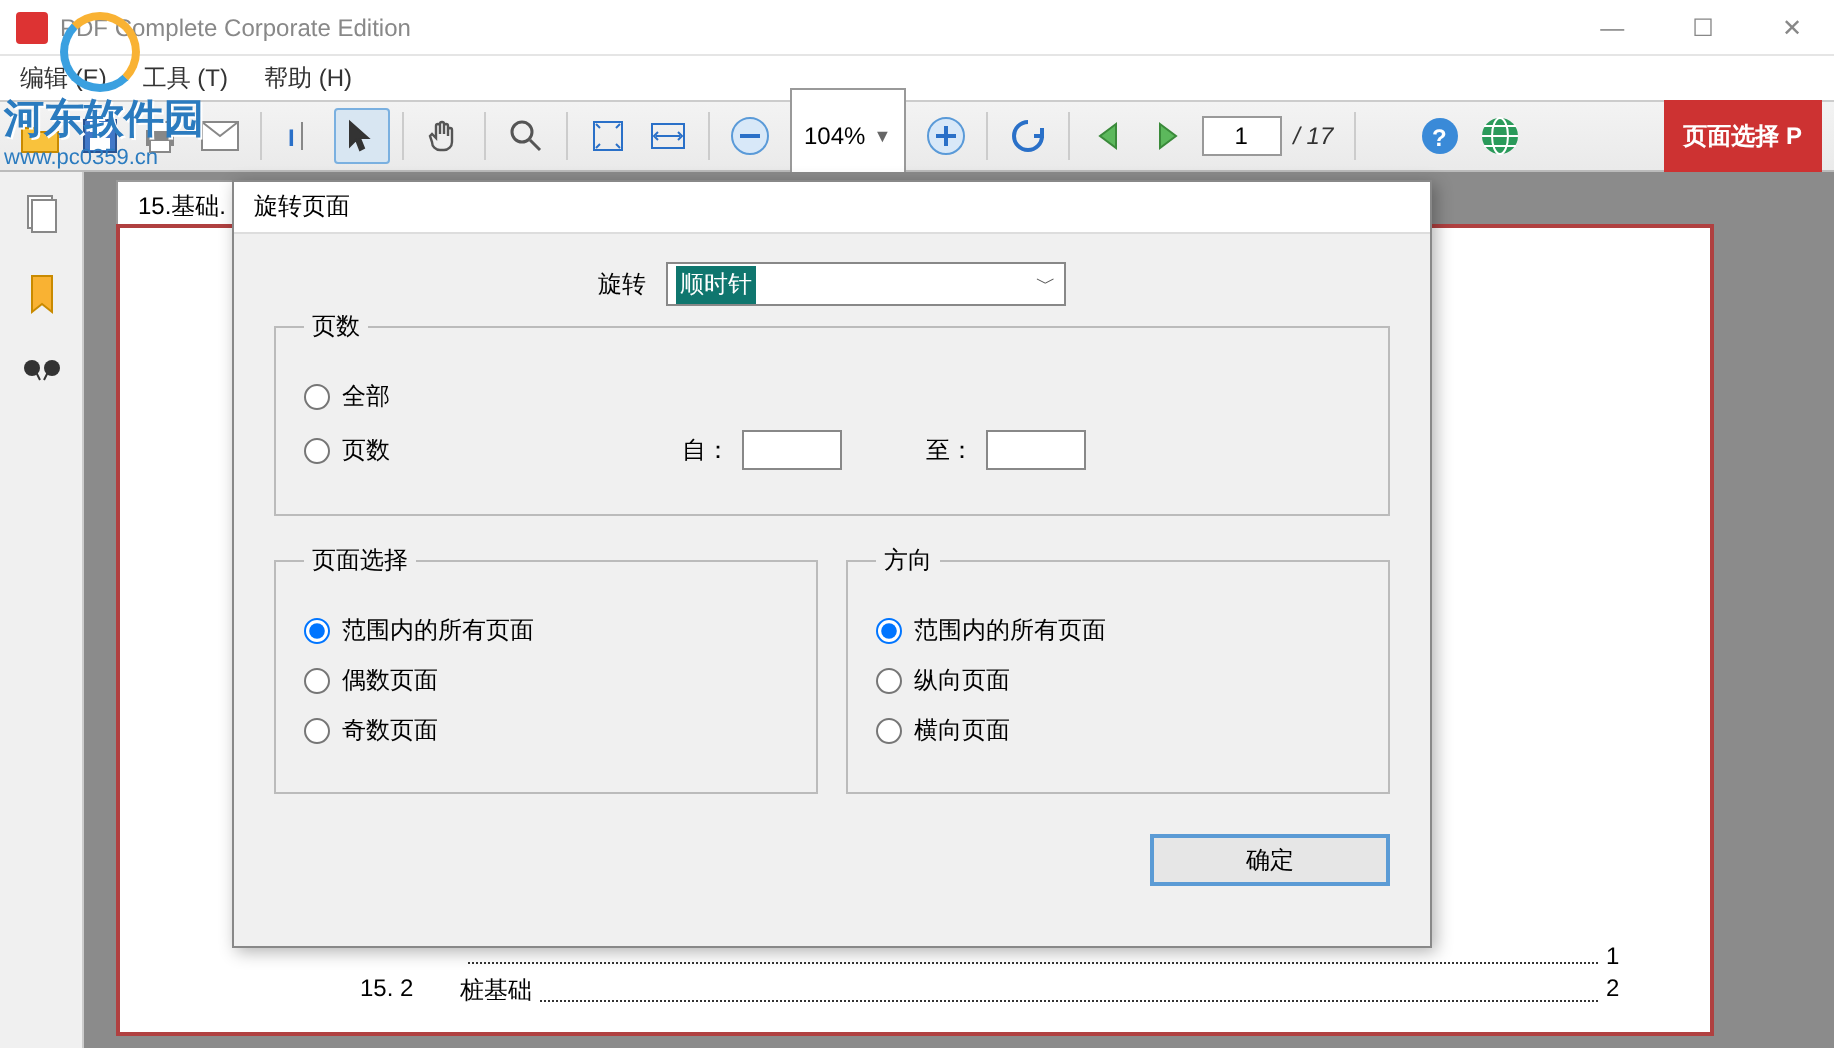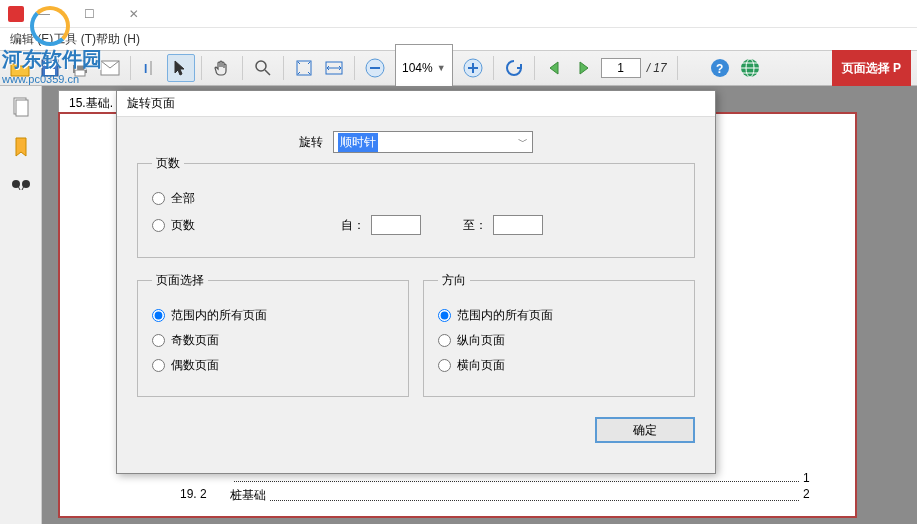--- a/index.html
+++ b/index.html
@@ -4,21 +4,21 @@
 <style>
 * { box-sizing: border-box; margin: 0; padding: 0; font-family: "Microsoft YaHei", "SimSun", Arial, sans-serif; font-size: 12px; }
 body { background: #fff; width: 917px; height: 524px; overflow: hidden; position: relative; }
 
 .titlebar { height: 28px; background: #fff; display: flex; align-items: center; padding: 0 8px; border-bottom: 1px solid #e5e5e5; }
 .titlebar .app-icon { width: 16px; height: 16px; background: #d33; border-radius: 2px; margin-right: 6px; }
 .titlebar .title { color: #888; flex: 1; }
 .titlebar .win-controls { display: flex; gap: 18px; color: #888; }
 .titlebar .win-controls span { cursor: pointer; padding: 4px 8px; }
 
-.menubar { height: 22px; display: flex; align-items: center; padding: 0 10px; color: #333; }
+.menubar { height: 22px; display: flex; align-items: center; gap: 18px; padding: 0 10px; color: #333; }
 .menubar span { cursor: pointer; }
 
 .toolbar { height: 36px; background: linear-gradient(#f3f3f3, #eaeaea); border-top: 1px solid #ccc; border-bottom: 1px solid #bbb; display: flex; align-items: center; padding: 0 6px; gap: 2px; }
 .toolbar .sep { width: 1px; height: 24px; background: #ccc; margin: 0 4px; }
 .tbtn { width: 28px; height: 28px; display: flex; align-items: center; justify-content: center; border-radius: 2px; cursor: pointer; }
 .zoom-display { background: #fff; border: 1px solid #999; padding: 16px 6px; min-width: 50px; display: flex; align-items: center; justify-content: space-between; margin: 0 4px; }
 .zoom-display .dd { font-size: 9px; color: #666; margin-left: 4px; }
 .page-input { width: 40px; height: 20px; border: 1px solid #999; text-align: center; background: #fff; }
 .page-total { margin: 0 4px; color: #333; font-style: italic; }
 .banner { background: #cd3232; color: #fff; padding: 6px 10px; font-weight: bold; margin-left: auto; height: 36px; display: flex; align-items: center; }
@@ -35,50 +35,51 @@
 .toc-line .tnum { width: 50px; }
 .toc-line .tlabel { }
 .toc-line .dots { flex: 1; border-bottom: 1.5px dotted #333; margin: 0 4px 3px 4px; }
 .toc-line .tp { width: 12px; }
 
 .dialog { position: absolute; top: 90px; left: 116px; width: 600px; height: 384px; background: #f0f0f0; border: 1px solid #888; box-shadow: 2px 2px 8px rgba(0,0,0,.3); z-index: 100; }
 .dialog-title { height: 26px; background: #fff; display: flex; align-items: center; padding: 0 10px; border-bottom: 1px solid #ddd; }
 .dialog-body { padding: 14px 20px; }
 
 .row-rotate { display: flex; align-items: center; justify-content: center; gap: 10px; margin-bottom: 2px; }
-.sel-hl { color: #fff; background: #3b82f6; display: inline-block; padding: 1px 2px; }
+.sel-hl { color: #fff; background: #0f766e; display: inline-block; padding: 1px 2px; }
 
 fieldset { border: 1px solid #bbb; padding: 10px 30px 14px 14px; margin-bottom: 14px; }
 legend { padding: 0 4px; }
 .radio-row { display: flex; align-items: center; margin: 8px 0; gap: 6px; }
 .radio-row input[type=radio] { width: 13px; height: 13px; }
 .range-fields { display: inline-flex; align-items: center; gap: 6px; margin-left: 140px; }
 .range-fields input { width: 50px; height: 20px; border: 1px solid #888; }
 .range-fields .sp { margin: 0 30px 0 0; }
 
 .two-col { display: flex; gap: 14px; }
 .two-col fieldset { flex: 1; }
 
 .dialog-buttons { display: flex; justify-content: flex-end; gap: 20px; margin-top: 6px; }
-.dialog-buttons button { width: 100px; height: 26px; background: #e6e6e6; border: 1px solid #999; cursor: pointer; }
+.dialog-buttons button { width: 120px; height: 26px; background: #e6e6e6; border: 1px solid #999; cursor: pointer; }
 .dialog-buttons button.primary { border: 2px solid #5b9bd5; }
 
 .watermark-overlay { position: absolute; top: 6px; left: 2px; z-index: 200; pointer-events: none; display: flex; align-items: center; flex-direction: column; }
 .watermark-overlay .logo-circ { width: 40px; height: 40px; border: 4px solid #3aa0e0; border-radius: 50%; border-top-color: #f9b233; border-right-color: #f9b233; margin-right: 4px; }
 .watermark-overlay .wm-text { display: flex; flex-direction: column; }
 .watermark-overlay .wm-main { font-size: 20px; font-weight: bold; color: #2b7bbf; text-shadow: 1px 1px 0 #fff; }
 .watermark-overlay .wm-sub { font-size: 11px; color: #2b7bbf; }
 
 svg { display: block; }
 </style>
 </head>
 <body>
 
 <div class="titlebar">
   <div class="app-icon"></div>
+  <div class="title">PDF Complete Corporate Edition</div>
   <div class="win-controls">
     <span>—</span>
     <span>☐</span>
     <span>✕</span>
   </div>
 </div>
 
 <div class="menubar">
   <span>编辑 (E)</span>
   <span>工具 (T)</span>
@@ -230,21 +231,21 @@
     <div class="tab">15.基础.</div>
     <div class="page">
       <div class="toc">
         <div class="toc-line">
           <span class="tnum"></span>
           <span class="tlabel"></span>
           <span class="dots"></span>
           <span class="tp">1</span>
         </div>
         <div class="toc-line">
-          <span class="tnum">19. 2</span>
+          <span class="tnum">15. 2</span>
           <span class="tlabel">桩基础</span>
           <span class="dots"></span>
           <span class="tp">2</span>
         </div>
       </div>
     </div>
 
   </div>
 </div>
 
@@ -280,25 +281,25 @@
 
     <div class="two-col">
       <fieldset>
         <legend>页面选择</legend>
         <div class="radio-row">
             <input type="radio" name="sel" checked="" style="">
             <span>范围内的所有页面</span>
           </div>
         <div class="radio-row">
             <input type="radio" name="sel" style="">
+            <span>偶数页面</span>
+          </div>
+        <div class="radio-row">
+            <input type="radio" name="sel" style="">
             <span>奇数页面</span>
-          </div>
-        <div class="radio-row">
-            <input type="radio" name="sel" style="">
-            <span>偶数页面</span>
           </div>
       </fieldset>
       <fieldset>
         <legend>方向</legend>
         <div class="radio-row">
             <input type="radio" name="dir" checked="" style="">
             <span>范围内的所有页面</span>
           </div>
         <div class="radio-row">
             <input type="radio" name="dir" style="">

